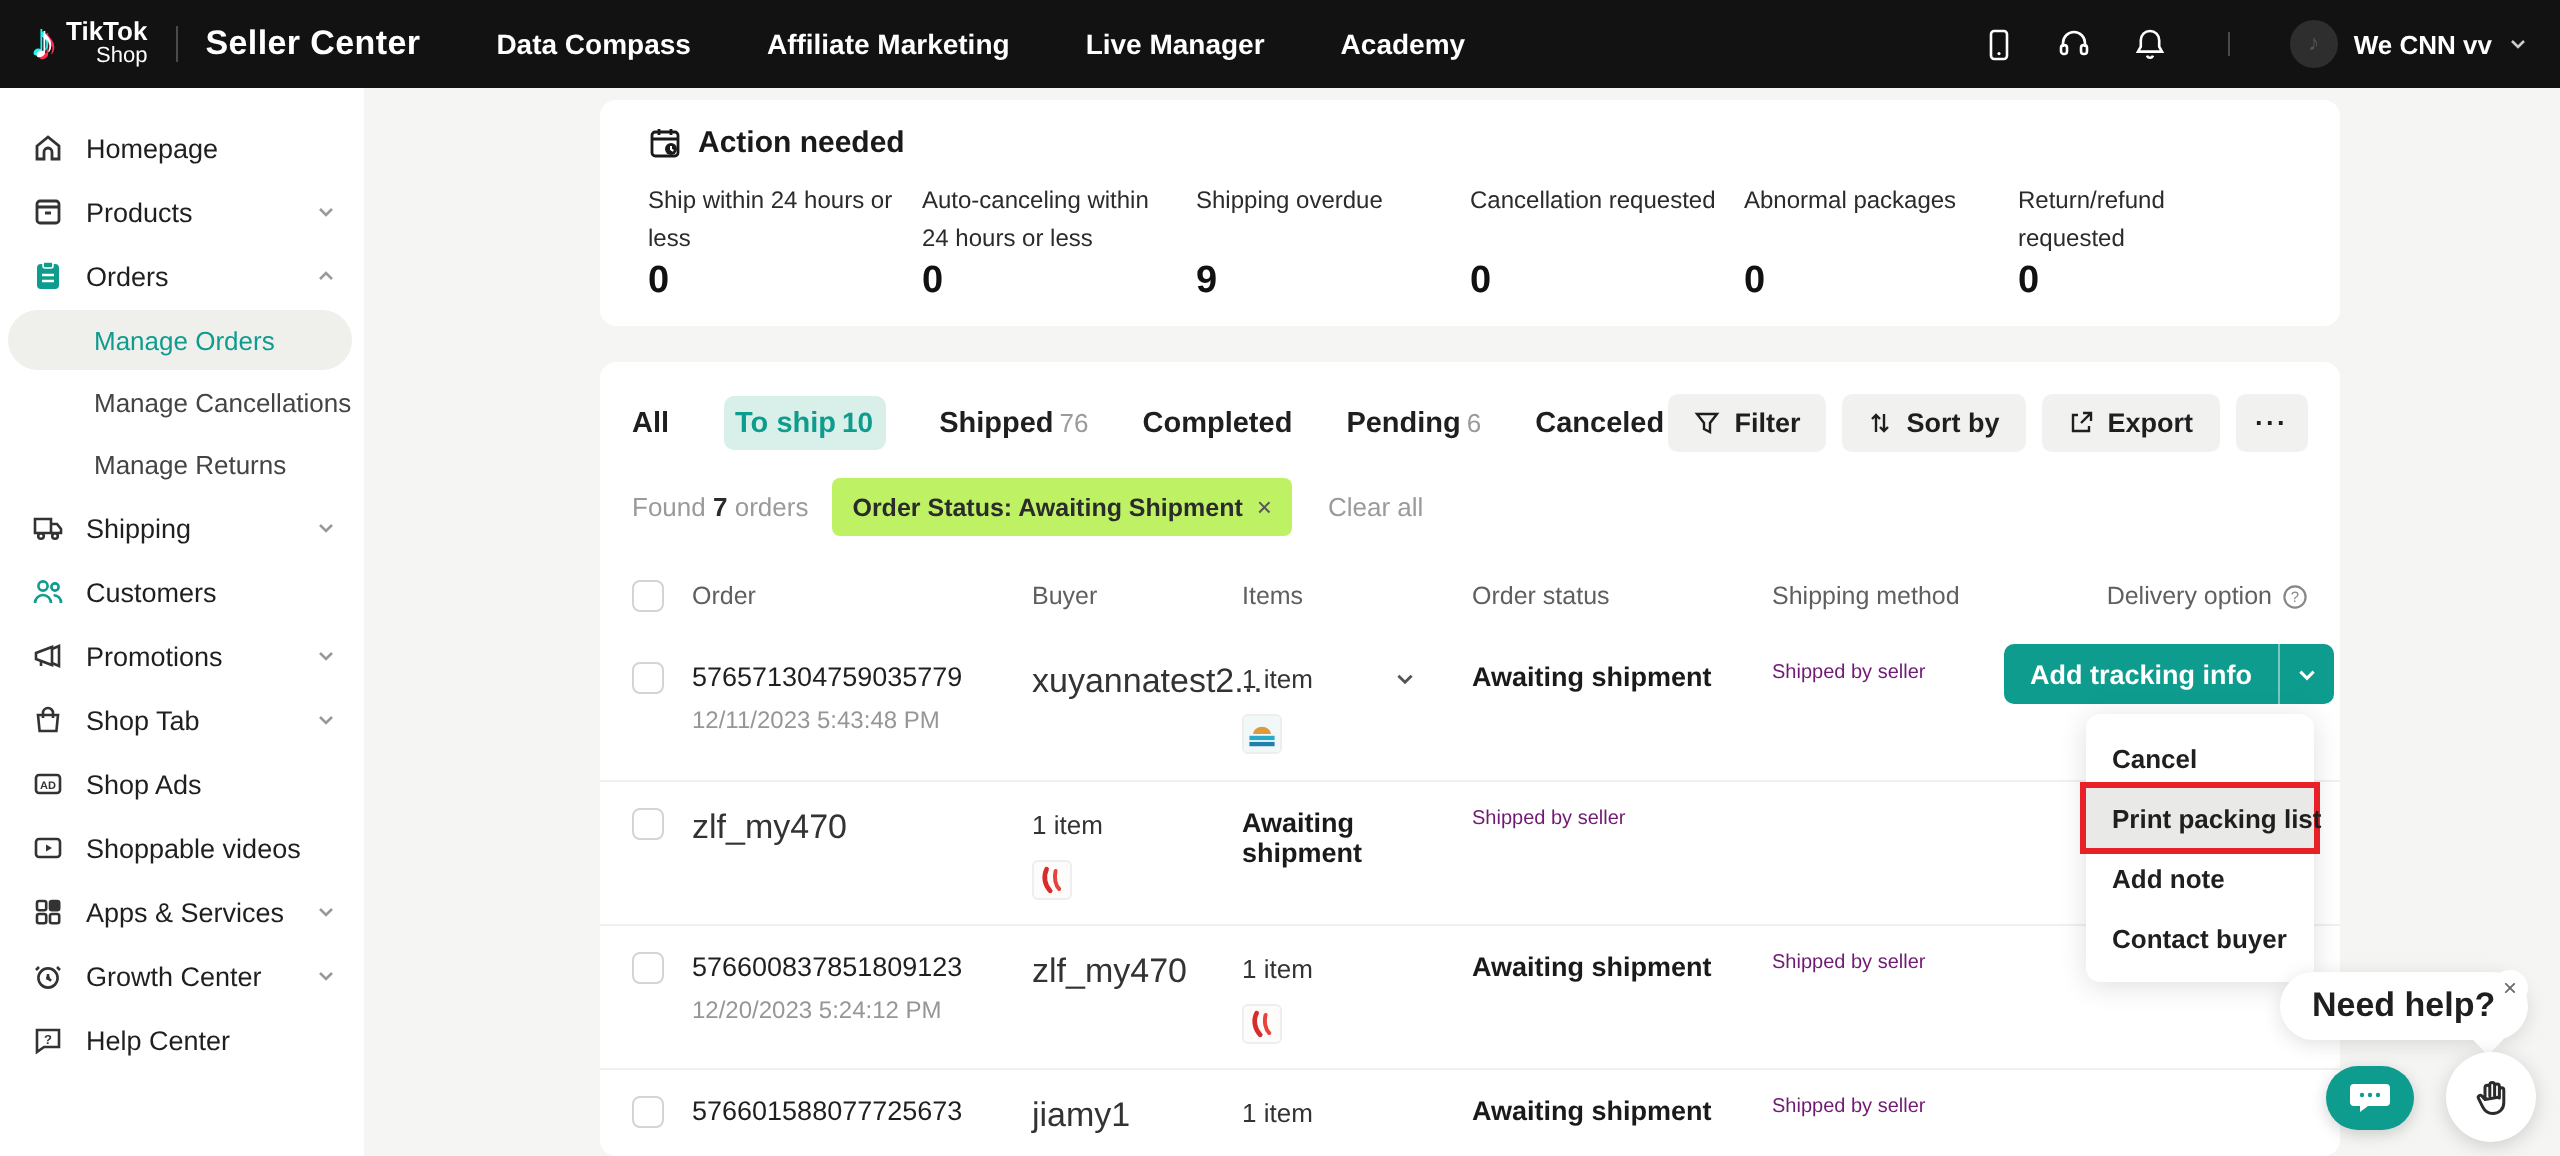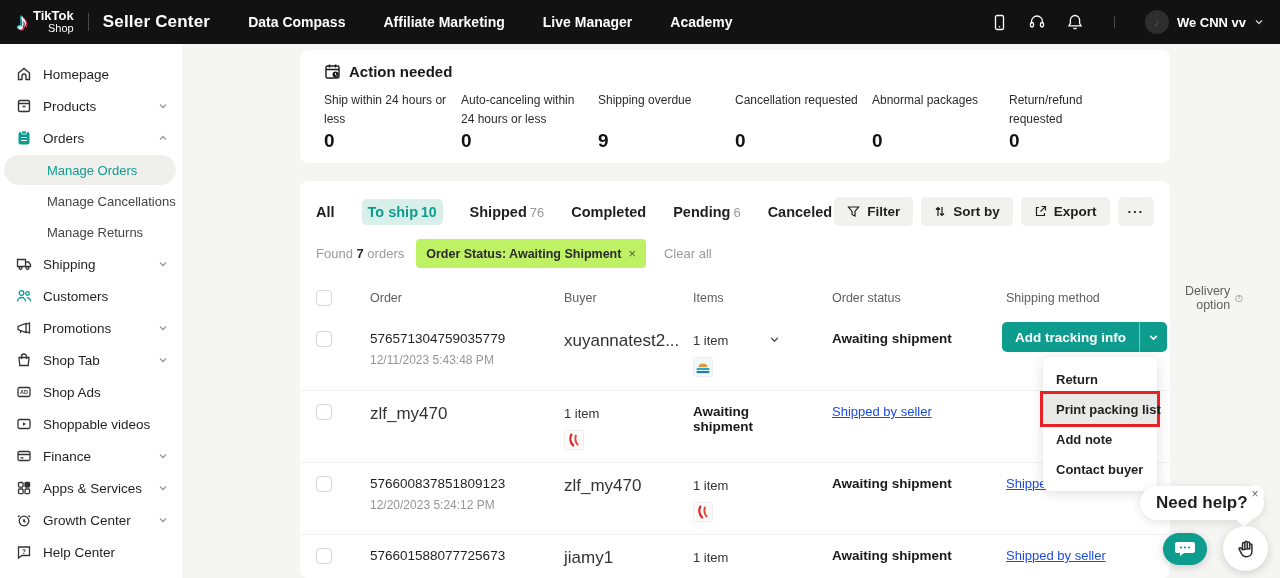--- a/index.html
+++ b/index.html
@@ -70,37 +70,37 @@
   .found-row { display:flex; align-items:center; gap:12px; padding:13px 16px 10px 16px; }
   .found-text { font-size:13px; color:#9a9a9a; }
   .found-text b { color:#2b2b2b; }
   .chip { display:flex; align-items:center; gap:7px; background:#bef264; border-radius:4px;
     padding:7px 10px; font-size:12.5px; font-weight:bold; color:#2b2b2b; }
   .chip .x { font-weight:normal; color:#555; cursor:pointer; font-size:13px; }
   .clear-all { font-size:13px; color:#9a9a9a; cursor:pointer; margin-left:6px; }
 
   
   .tgrid { display:grid; grid-template-columns:30px 170px 105px 115px 150px 150px 1fr;
-    padding:0 16px; align-items:start;gap:24px; }
+    padding:0 16px; align-items:start; }
   .thead { height:40px; align-items:center; color:#5f5f5f; font-size:12.5px; }
   .th-right { text-align:right; display:flex; justify-content:flex-end; align-items:center; gap:5px; }
   .trow { height:72px; padding-top:13px; position:relative; }
   .trow + .trow { border-top:1px solid #f0f0ee; }
   .chk { width:16px; height:16px; border:1.5px solid #d4d4d2; border-radius:4px; background:#fff;
     cursor:pointer; }
   .oid { font-size:13.5px; color:#1f1f1f; }
   .odate { font-size:12px; color:#969696; margin-top:7px; }
   .buyer { font-size:17px; color:#333; }
   .items-cell { position:relative; padding-right:26px; }
   .items-txt { font-size:13px; color:#333; }
   .items-chev { position:absolute; right:28px; top:3px; color:#555; }
   .thumb { width:20px; height:20px; border-radius:3px; margin-top:8px; border:1px solid #eee;
     display:flex; align-items:center; justify-content:center; overflow:hidden; }
   .status { font-size:13.5px; color:#1a1a1a; font-weight:bold; }
-  .ship { font-size:13px; color:#1d4ed8;text-decoration:underline; }
+  .ship { font-size:10px; color:#701a75; }
 
   
   .split-btn { position:absolute; left:820px; top:278px; display:flex; z-index:5; }
   .split-main { background:#0e9c8f; color:#fff; border:none; border-radius:5px 0 0 5px;
     height:30px; padding:0 13px; font-size:13.5px; font-weight:bold; cursor:pointer;
     font-family:inherit; }
   .split-caret { background:#0e9c8f; border:none; border-left:1px solid rgba(255,255,255,.45);
     border-radius:0 5px 5px 0; width:28px; height:30px; color:#fff; cursor:pointer;
     display:flex; align-items:center; justify-content:center; }
   .dropdown { position:absolute; left:861px; top:313px; width:114px; background:#fff;
@@ -290,34 +290,20 @@
       <span class="sb-label">Shop Ads</span>
     </div>
     <div class="sb-item">
       <span class="sb-ic">
         <svg width="16" height="16" viewBox="0 0 16 16" fill="none" stroke="#333" stroke-width="1.3">
             <rect x="2" y="3.5" width="12" height="9" rx="1.5"></rect>
             <path d="M7 6.2 l3 1.8 -3 1.8 z" fill="#333" stroke="none"></path>
           </svg>
       </span>
       <span class="sb-label">Shoppable videos</span>
-    </div>
-    <div class="sb-item">
-      <span class="sb-ic">
-        <svg width="16" height="16" viewBox="0 0 16 16" fill="none" stroke="#333" stroke-width="1.3">
-            <rect x="2" y="3.5" width="12" height="9" rx="1.5"></rect>
-            <path d="M2 6.5 h12 M4.5 9.8 h3"></path>
-          </svg>
-      </span>
-      <span class="sb-label">Finance</span>
-      <span class="sb-chev">
-          <svg width="10" height="10" viewBox="0 0 10 10">
-            <path d="M2 3.5 L5 6.5 L8 3.5" stroke="#999" stroke-width="1.3" fill="none"></path>
-          </svg>
-        </span>
     </div>
     <div class="sb-item">
       <span class="sb-ic">
         <svg width="16" height="16" viewBox="0 0 16 16" fill="none" stroke="#333" stroke-width="1.3">
             <rect x="2.5" y="2.5" width="4.6" height="4.6" rx="1"></rect>
             <rect x="9" y="2.5" width="4.6" height="4.6" rx="1" fill="#333"></rect>
             <rect x="2.5" y="9" width="4.6" height="4.6" rx="1"></rect>
             <rect x="9" y="9" width="4.6" height="4.6" rx="1"></rect>
           </svg>
       </span>
@@ -571,21 +557,21 @@
     <div class="split-btn">
       <button class="split-main">Add tracking info</button>
       <button class="split-caret">
         <svg width="11" height="11" viewBox="0 0 10 10">
             <path d="M2 3.5 L5 6.5 L8 3.5" stroke="#fff" stroke-width="1.4" fill="none"></path>
           </svg>
       </button>
     </div>
 
     <div class="dropdown">
-      <div class="dd-item">Return</div>
+      <div class="dd-item">Cancel</div>
       <div class="dd-item hl">Print packing list</div>
       <div class="dd-item">Add note</div>
       <div class="dd-item">Contact buyer</div>
     </div>
 
     <div class="help-bubble">Need help?</div>
     <div class="help-close">×</div>
     <div class="chat-btn">
       <svg width="22" height="18" viewBox="0 0 22 18">
         <path d="M3 2 h16 a2 2 0 0 1 2 2 v7 a2 2 0 0 1 -2 2 h-9 l-4 3 v-3 h-3 a2 2 0 0 1 -2 -2 V4 a2 2 0 0 1 2 -2z" fill="#fff"></path>

